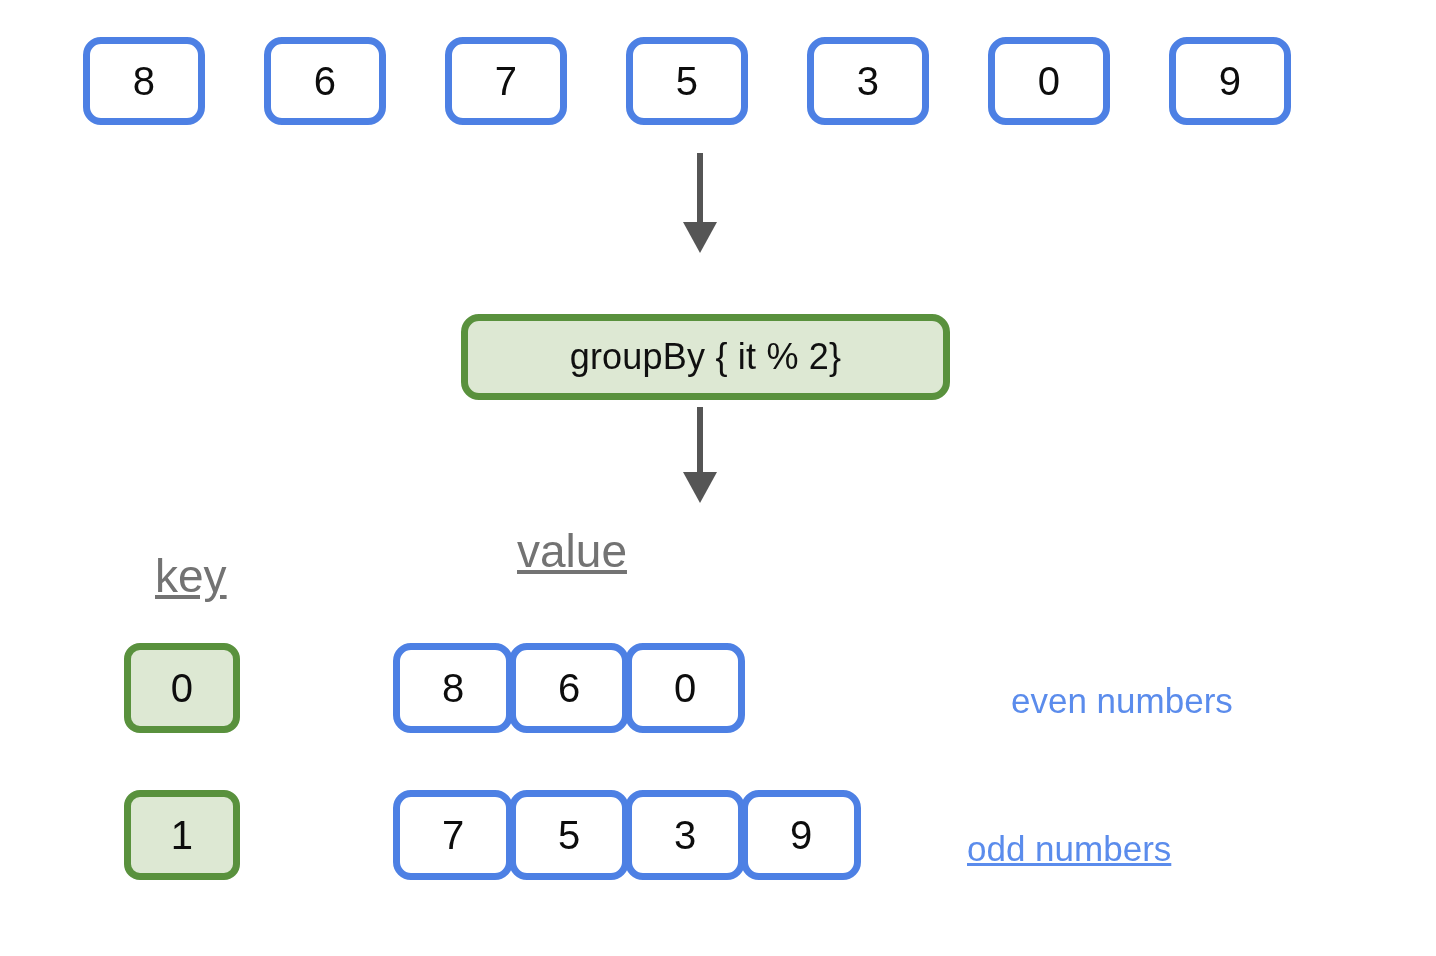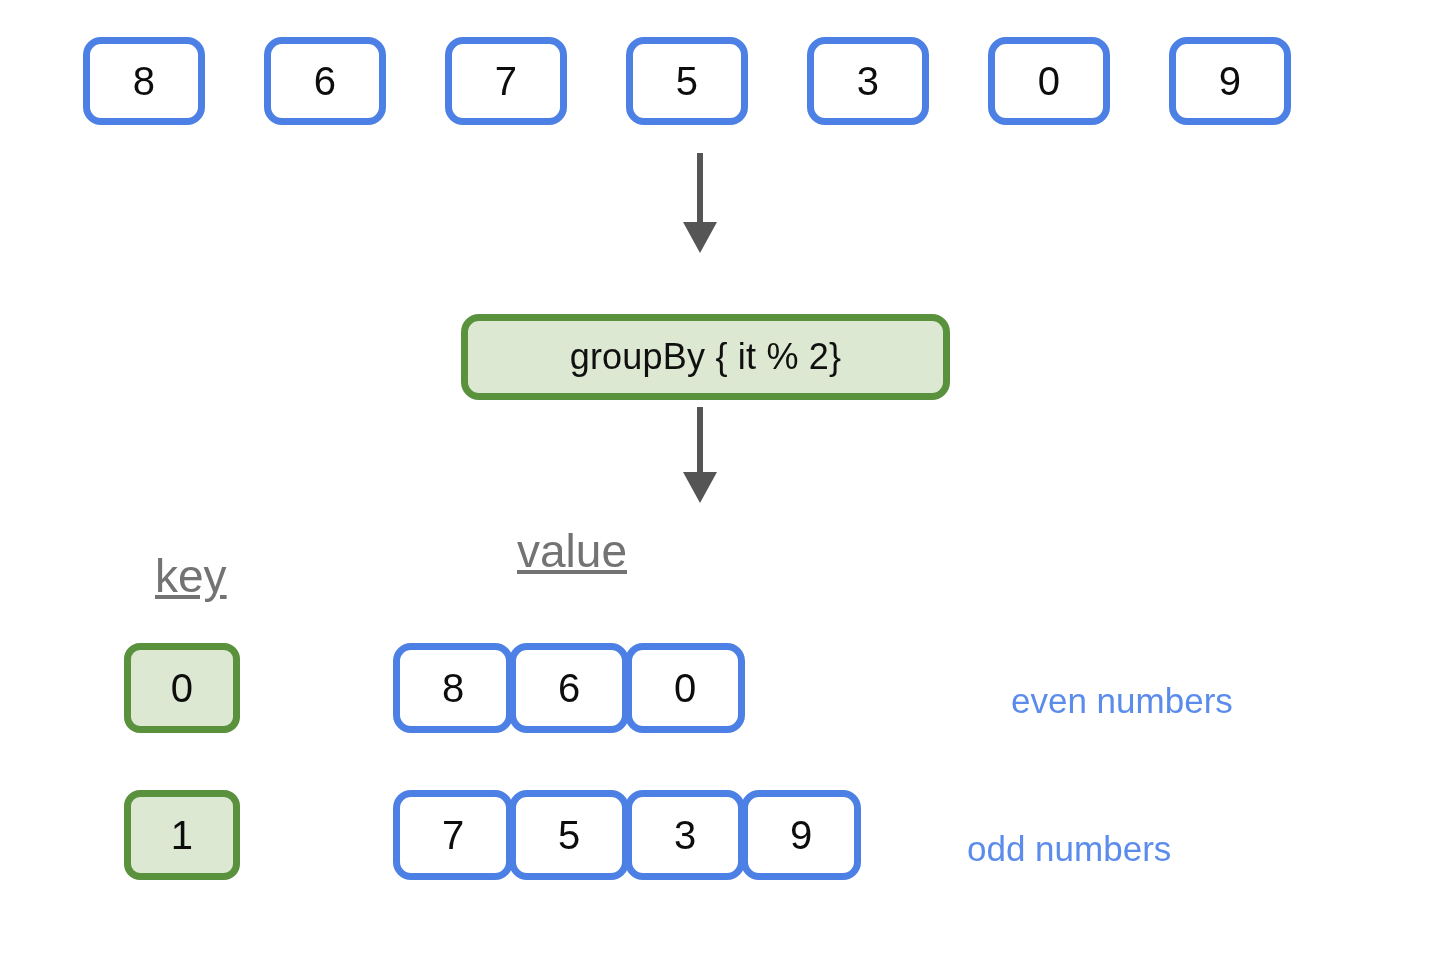--- a/index.html
+++ b/index.html
@@ -197,15 +197,15 @@
         <span>5</span>
       </div>
     <div class="vcell">
         <span>3</span>
       </div>
     <div class="vcell">
         <span>9</span>
       </div>
   </div>
 
-  <div class="annotation" style="left:967px; top:831px;">odd numbers</div>
+  <div class="annotation" style="left:967px; top:831px;text-decoration:underline;">odd numbers</div>
 
 </div>
 
 </body></html>

